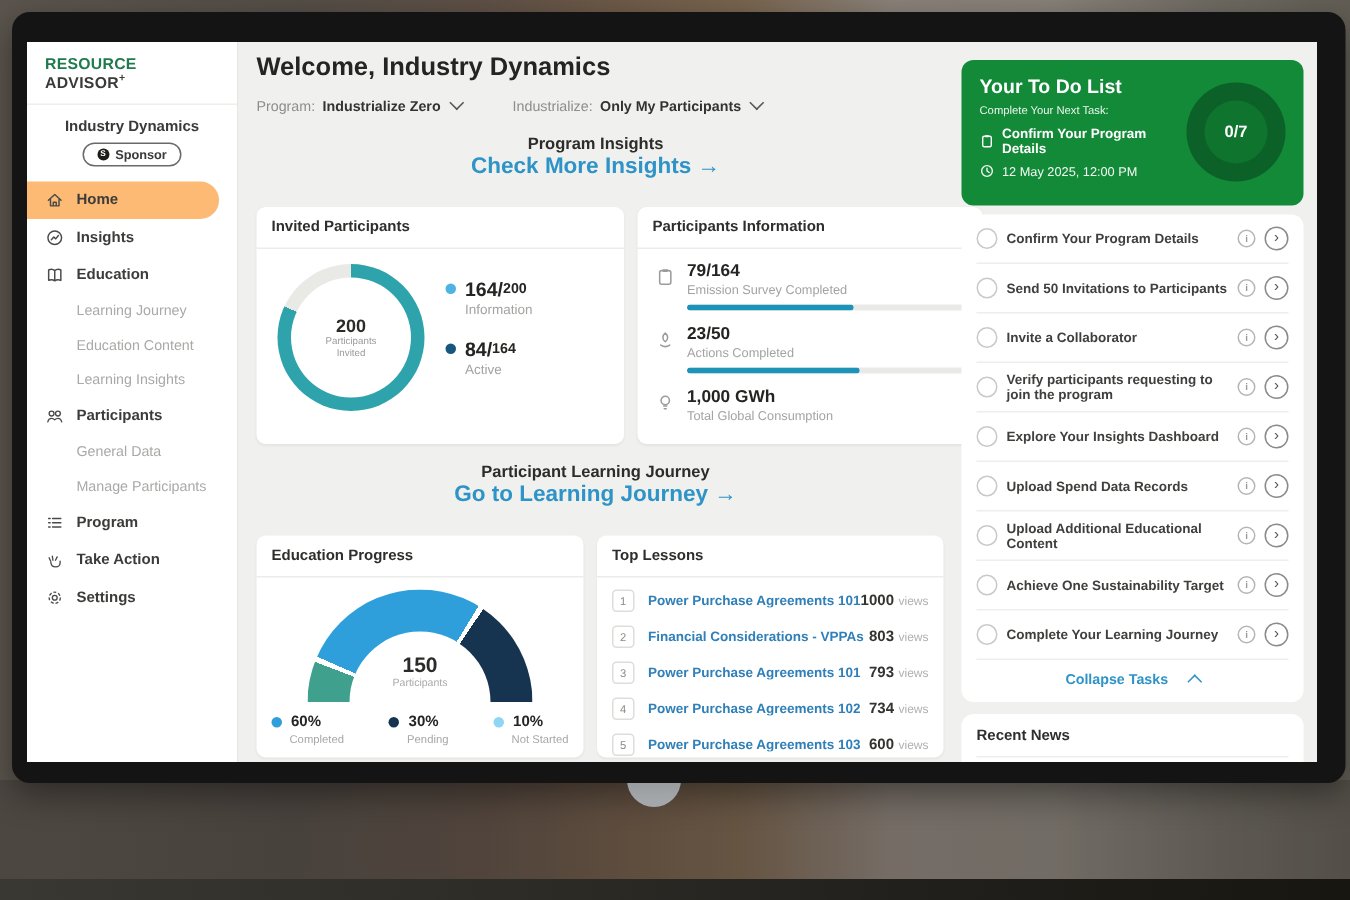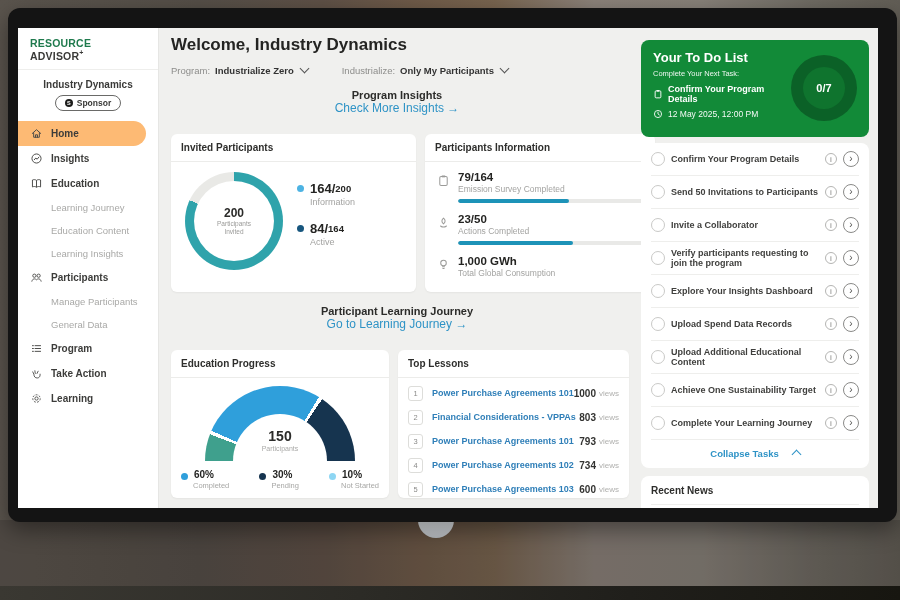--- a/index.html
+++ b/index.html
@@ -38,21 +38,21 @@
   
   .main{flex:1;padding:1px 12px 0;min-width:0;}
   .welcome{font-size:17px;font-weight:bold;color:#242422;margin:6px 0 10px;}
   .filters{display:flex;gap:34px;font-size:9.5px;color:#8d8d8b;align-items:center;}
   .fv{font-weight:bold;color:#333;margin-left:5px;}
   .chev{width:6px;height:6px;border-right:1.5px solid #555;border-bottom:1.5px solid #555;
     transform:rotate(45deg);display:inline-block;margin-left:7px;margin-bottom:2px;}
   .chev.up{transform:rotate(-135deg);margin-bottom:-2px;}
   .sec-row{display:flex;justify-content:space-between;align-items:center;margin-top:13px;flex-direction:column;}
   .sec-title{font-size:11px;font-weight:bold;color:#2c2c2a;}
-  .sec-link{font-size:12px;font-weight:normal;color:#2e93c6;cursor:pointer;white-space:nowrap;}
+  .sec-link{font-size:15px;font-weight:bold;color:#2e93c6;cursor:pointer;white-space:nowrap;}
   .cards{display:flex;gap:9px;margin-top:19px;}
   .card{background:#fff;border-radius:6px;box-shadow:0 1px 2px rgba(0,0,0,.05);}
   .card-h{padding:8px 10px;border-bottom:1px solid #ececea;font-size:10px;font-weight:bold;color:#2e2e2c;}
 
   
   .card.invited{width:245px;height:158px;flex:none;}
   .inv-body{display:flex;align-items:center;gap:14px;padding:10px 10px 0 14px;}
   .donut{position:relative;width:98px;height:98px;flex:none;}
   .ring{position:absolute;border-radius:50%;}
   .r1{inset:0;}
@@ -80,21 +80,21 @@
 
   
   .card.edu{width:218px;height:148px;flex:none;}
   .gauge-wrap{position:relative;width:150px;height:78px;margin:8px auto 0;overflow:hidden;}
   .gauge{position:absolute;left:0;top:0;width:150px;height:150px;border-radius:50%;}
   .gauge-hole{position:absolute;left:28px;top:28px;width:94px;height:94px;border-radius:50%;background:#fff;}
   .gauge-center{position:absolute;left:0;right:0;top:42px;text-align:center;}
   .gc-val{font-size:14px;font-weight:bold;color:#2b2b29;}
   .gc-lab{font-size:7px;color:#aaaaa8;margin-top:1px;}
   .edu-legend{display:flex;justify-content:space-between;padding:5px 10px 0;}
-  .el-top{display:flex;align-items:flex-end;}
+  .el-top{display:flex;align-items:center;}
   .el-pct{font-size:10px;font-weight:bold;color:#242422;}
   .el-lab{font-size:7.5px;color:#a7a7a5;margin-left:12px;margin-top:1px;}
 
   
   .card.lessons{flex:1;height:148px;}
   .ls-body{padding:3px 10px 0;}
   .ls-row{display:flex;align-items:center;height:24px;}
   .ls-badge{width:13px;height:13px;border:1px solid #ddddda;border-radius:3px;font-size:7.5px;color:#8a8a88;
     display:flex;align-items:center;justify-content:center;flex:none;}
   .ls-title{flex:1;margin-left:9px;font-size:9px;font-weight:bold;color:#2f7fb8;white-space:nowrap;overflow:hidden;cursor:pointer;}
@@ -183,22 +183,22 @@
       <div class="mi">
         <span class="icn">
               <svg viewBox="0 0 16 16">
                 <circle cx="5.4" cy="5.8" r="2" fill="none" stroke="currentColor" stroke-width="1.1"></circle>
                 <circle cx="10.6" cy="5.8" r="2" fill="none" stroke="currentColor" stroke-width="1.1"></circle>
                 <path d="M2.3 12.6 C2.8 10.4 4.3 9.7 5.4 9.7 C6.4 9.7 7.1 10 8 10.8 C8.9 10 9.6 9.7 10.6 9.7 C11.7 9.7 13.2 10.4 13.7 12.6" fill="none" stroke="currentColor" stroke-width="1.1" stroke-linecap="round"></path>
               </svg>
             </span>
         <span>Participants</span>
       </div>
+      <div class="ms">General Data</div>
       <div class="ms">Manage Participants</div>
-      <div class="ms">General Data</div>
       <div class="mi">
         <span class="icn">
               <svg viewBox="0 0 16 16">
                 <path d="M3 4.5 H4.2 M6.2 4.5 H13 M3 8 H4.2 M6.2 8 H13 M3 11.5 H4.2 M6.2 11.5 H13" stroke="currentColor" stroke-width="1.2" stroke-linecap="round"></path>
               </svg>
             </span>
         <span>Program</span>
       </div>
       <div class="mi">
         <span class="icn">
@@ -208,21 +208,21 @@
             </span>
         <span>Take Action</span>
       </div>
       <div class="mi">
         <span class="icn">
               <svg viewBox="0 0 16 16">
                 <circle cx="8" cy="8" r="2" fill="none" stroke="currentColor" stroke-width="1.1"></circle>
                 <circle cx="8" cy="8" r="4.6" fill="none" stroke="currentColor" stroke-width="1.1" stroke-dasharray="2.4 1.6"></circle>
               </svg>
             </span>
-        <span>Learning</span>
+        <span>Settings</span>
       </div>
     </nav>
   </aside>
 
   <main class="main">
     <h1 class="welcome">Welcome, Industry Dynamics</h1>
 
     <div class="filters">
       <span>
         <span>Program:</span><span class="fv">Industrialize Zero</span><span class="chev"></span>

